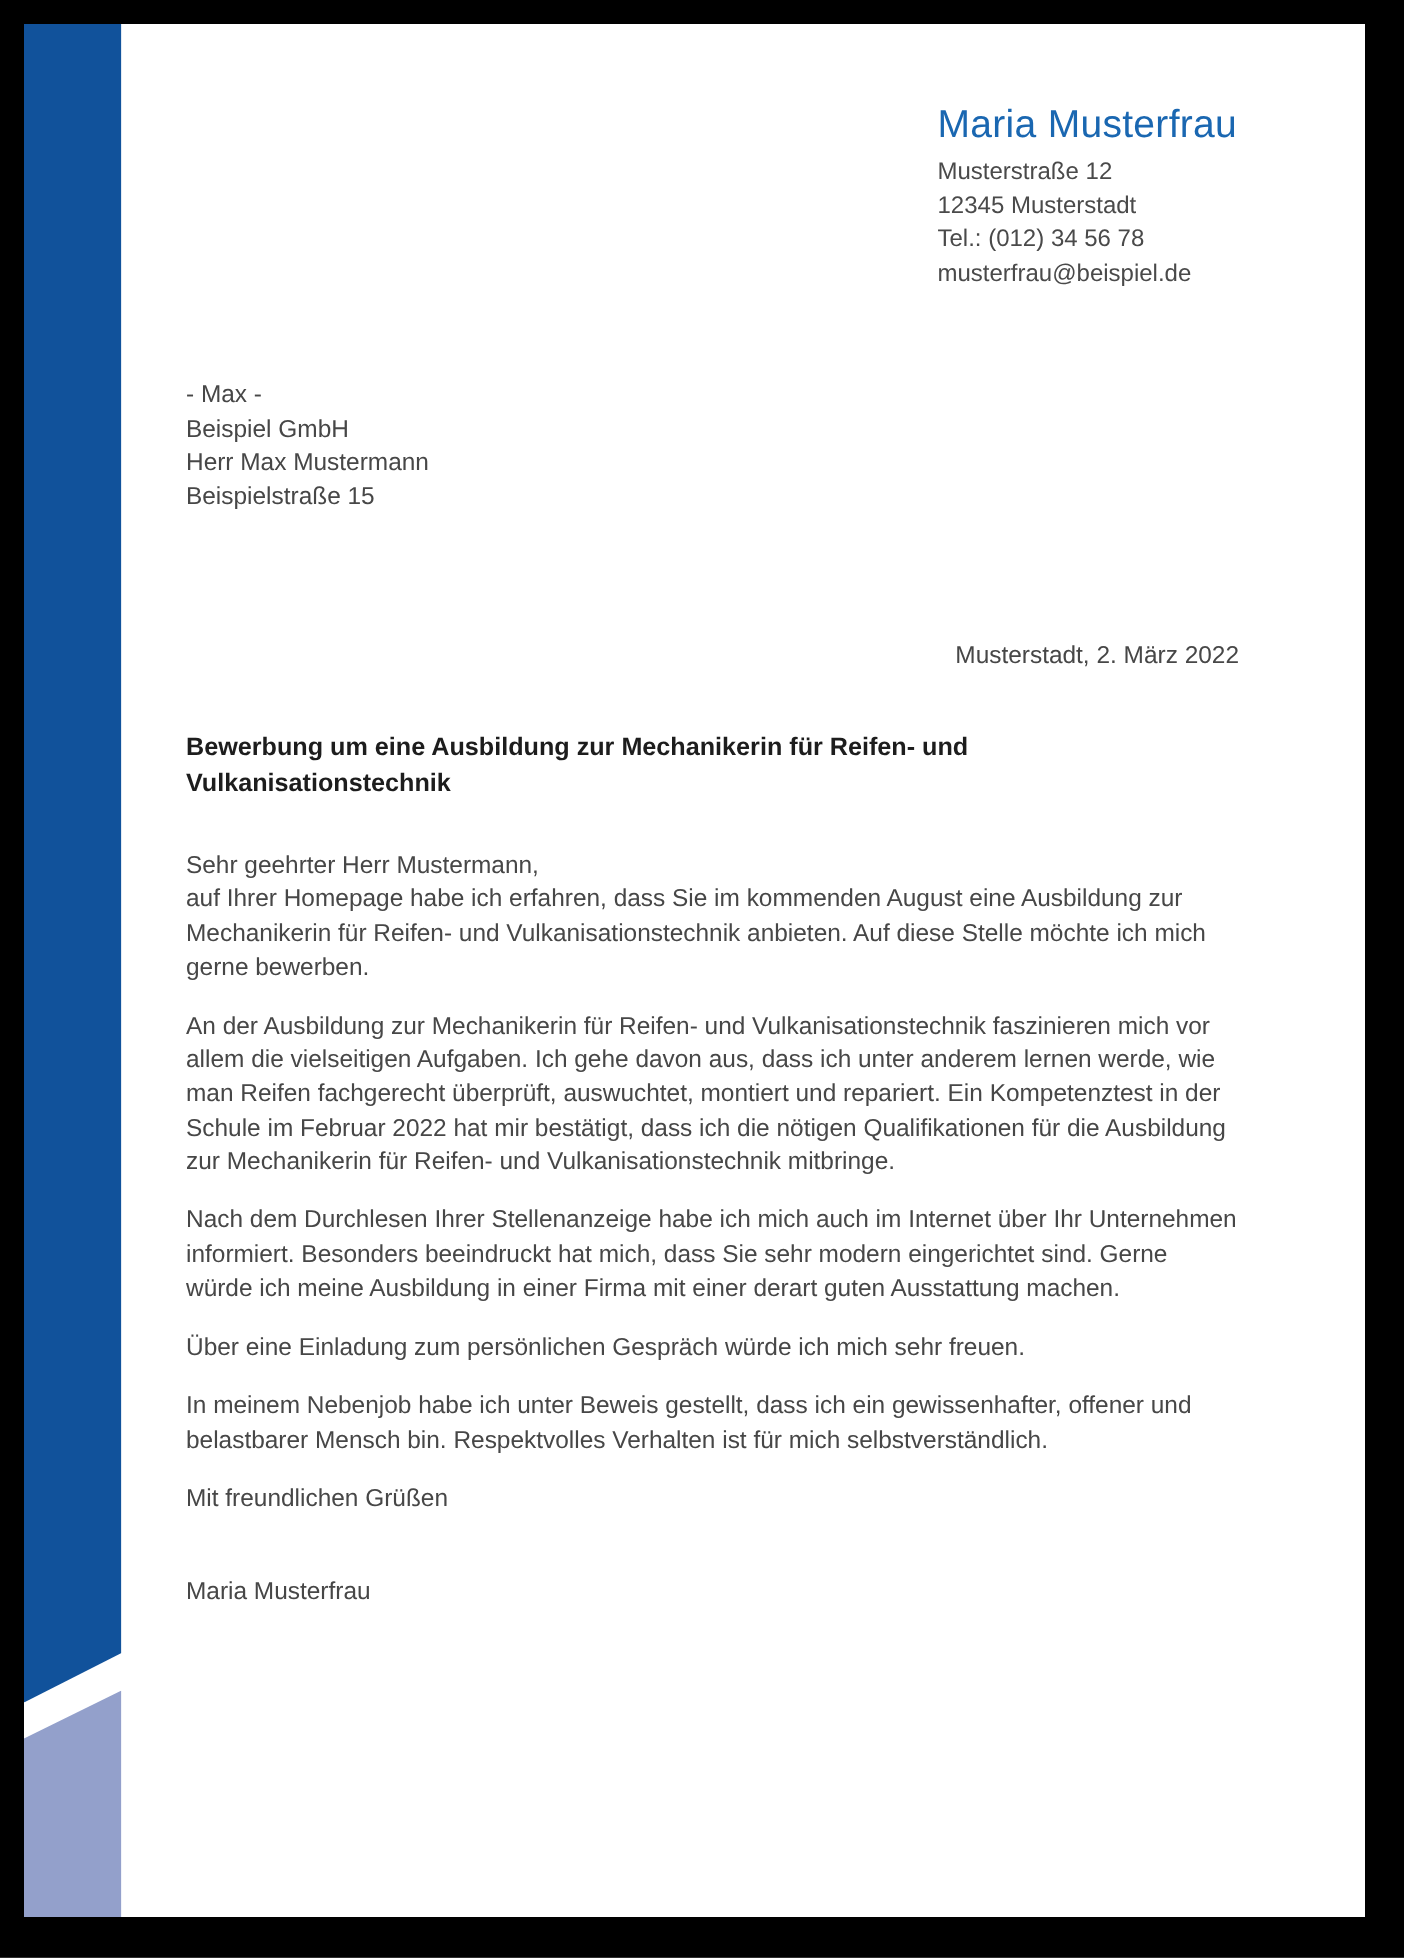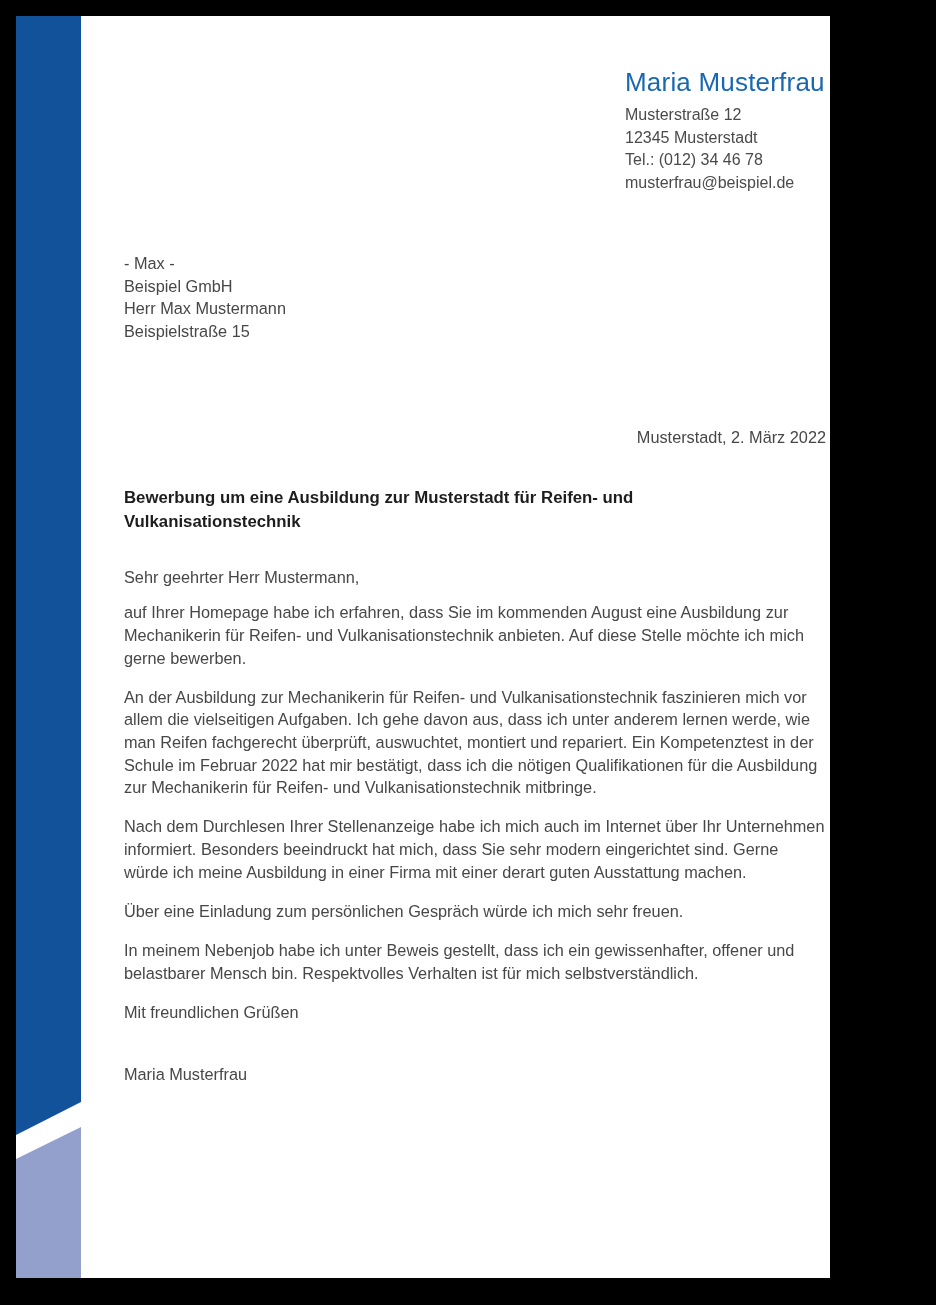--- a/index.html
+++ b/index.html
@@ -12,21 +12,21 @@
     position: relative;
     width: 936px;
     height: 1305px;
     background: #000000;
     overflow: hidden;
   }
   .page {
     position: absolute;
     left: 16px;
     top: 16px;
-    width: 814px;
+    width: 894px;
     height: 1262px;
     background: #ffffff;
   }
   
   .stripe {
     position: absolute;
     left: 0;
     top: 0;
     width: 65px;
     height: 1262px;
@@ -79,54 +79,54 @@
   }
   .subject {
     margin-top: 37px;
     max-width: 565px;
     font-weight: bold;
     font-size: 16.8px;
     line-height: 24px;
     color: #1d1d1d;
   }
   .salutation { margin-top: 32px; }
-  .para { margin-top: 13px; }
+  .para { margin-top: 0; }
   .closing { margin-top: 16px; }
   .signature { margin-top: 40px; }
 </style>
 </head>
 <body>
 
 <div class="frame">
   <div class="page">
 
     <div class="stripe">
       <div class="stripe-dark" style="background: rgb(17, 82, 155);"></div>
       <div class="stripe-light" style="background: rgb(147, 160, 203);"></div>
     </div>
 
     <div class="sender">
       <div class="sender-name" style="color: rgb(26, 103, 177);">Maria Musterfrau</div>
       <div class="sender-line">Musterstraße 12</div>
       <div class="sender-line">12345 Musterstadt</div>
-      <div class="sender-line">Tel.: (012) 34 46 78</div>
+      <div class="sender-line">Tel.: (012) 34 56 78</div>
       <div class="sender-line">musterfrau@beispiel.de</div>
     </div>
 
     <div class="content">
       <div class="recipient">
         <span class="recipient-line">- Max -</span>
         <span class="recipient-line">Beispiel GmbH</span>
         <span class="recipient-line">Herr Max Mustermann</span>
         <span class="recipient-line">Beispielstraße 15</span>
       </div>
 
       <div class="date-row">Musterstadt, 2. März 2022</div>
 
-      <div class="subject">Bewerbung um eine Ausbildung zur Musterstadt für Reifen- und Vulkanisationstechnik</div>
+      <div class="subject">Bewerbung um eine Ausbildung zur Mechanikerin für Reifen- und Vulkanisationstechnik</div>
 
       <div class="salutation">Sehr geehrter Herr Mustermann,</div>
 
       <p class="para">auf Ihrer Homepage habe ich erfahren, dass Sie im kommenden August eine Ausbildung zur Mechanikerin für Reifen- und Vulkanisationstechnik anbieten. Auf diese Stelle möchte ich mich gerne bewerben.</p>
       <p class="para">An der Ausbildung zur Mechanikerin für Reifen- und Vulkanisationstechnik faszinieren mich vor allem die vielseitigen Aufgaben. Ich gehe davon aus, dass ich unter anderem lernen werde, wie man Reifen fachgerecht überprüft, auswuchtet, montiert und repariert. Ein Kompetenztest in der Schule im Februar 2022 hat mir bestätigt, dass ich die nötigen Qualifikationen für die Ausbildung zur Mechanikerin für Reifen- und Vulkanisationstechnik mitbringe.</p>
       <p class="para">Nach dem Durchlesen Ihrer Stellenanzeige habe ich mich auch im Internet über Ihr Unternehmen informiert. Besonders beeindruckt hat mich, dass Sie sehr modern eingerichtet sind. Gerne würde ich meine Ausbildung in einer Firma mit einer derart guten Ausstattung machen.</p>
       <p class="para">Über eine Einladung zum persönlichen Gespräch würde ich mich sehr freuen.</p>
       <p class="para">In meinem Nebenjob habe ich unter Beweis gestellt, dass ich ein gewissenhafter, offener und belastbarer Mensch bin. Respektvolles Verhalten ist für mich selbstverständlich.</p>
 
       <div class="closing">Mit freundlichen Grüßen</div>

